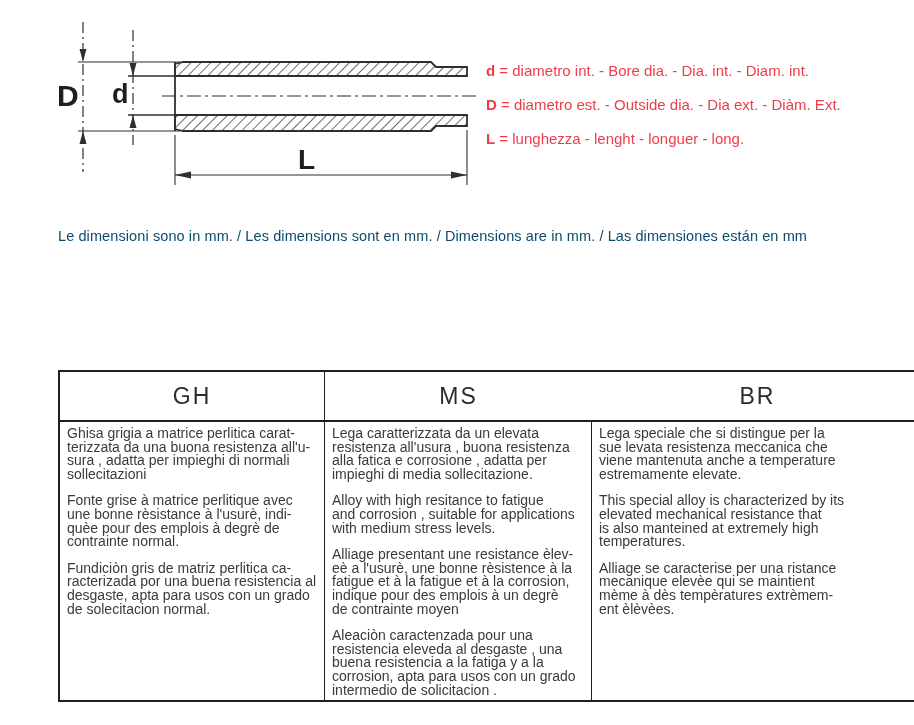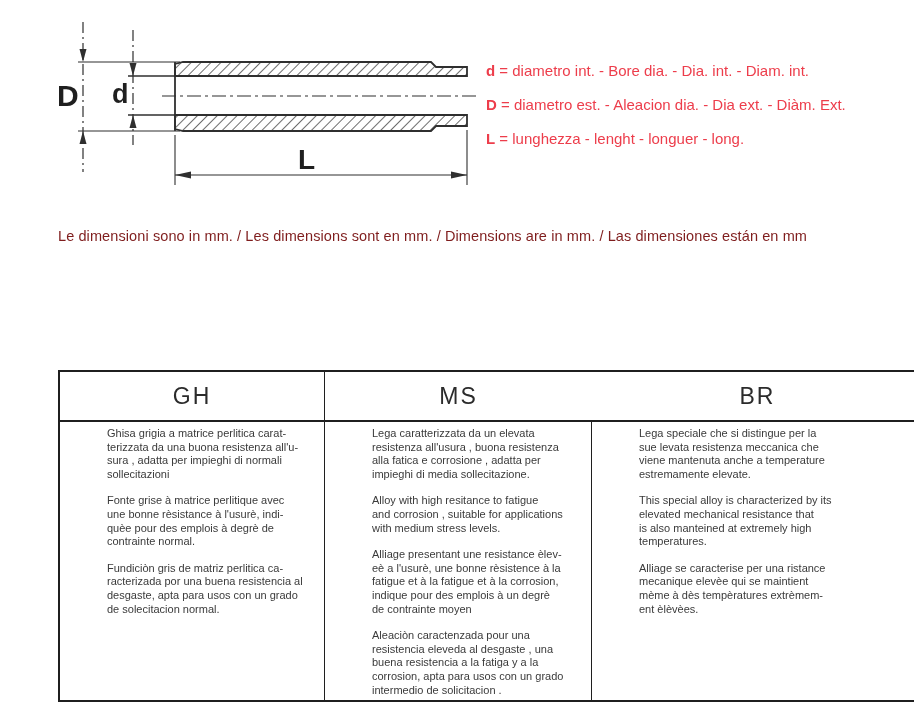--- a/index.html
+++ b/index.html
@@ -11,42 +11,42 @@
   
   .drawing { position:absolute; left:50px; top:5px; }
 
   
   .legend { position:absolute; left:486px; top:63px; color:#ed3d4b; }
   .legend-line { font-size:15px; line-height:15px; margin:0 13px 19px 0; }
   .legend-line .sym { font-weight:bold; }
 
   .units-note {
     position:absolute; left:58px; top:228px;
-    font-size:14.5px; color:#7f1d1d; letter-spacing:0.1px;
+    font-size:14.5px; color:#0c4a6e; letter-spacing:0.1px;
   }
 
   
   .materials-table {
     position:absolute; left:58px; top:370px; width:868px; height:332px;
     box-sizing:border-box; border:2px solid #1f1f1f;
     display:grid;
     grid-template-columns: 265px 267px 1fr;
     grid-template-rows: 50px 1fr;
   }
   .th {
     box-sizing:border-box;
     border-right:1.5px solid #1f1f1f; border-bottom:2px solid #1f1f1f;
     display:flex; align-items:center; justify-content:center;
     font-size:23px; letter-spacing:2px; color:#2b2b2b;
   }
   .th.last, .td.last { border-right:none; }
   .td {
     box-sizing:border-box; border-right:1.5px solid #1f1f1f;
     padding:5px 5px 8px 7px; overflow:hidden;
-    font-size:11px; line-height:13.6px; color:#3a3a3a;margin-left:40px;
+    font-size:14px; line-height:13.6px; color:#3a3a3a;
   }
   .td p { margin:0 0 13px 0; white-space:pre-line; }
 </style>
 </head>
 <body>
 
 <div class="page">
 
   <svg class="drawing" width="430" height="200" viewBox="0 0 430 200">
     <defs>
@@ -89,21 +89,21 @@
       <polygon points="417,170 401,166.5 401,173.5" fill="#2f2f2f"></polygon>
     </g>
 
     <text x="7" y="101" font-size="30" font-weight="bold" fill="#1f1f1f" font-family="Liberation Sans, sans-serif">D</text>
     <text x="62" y="98" font-size="27" font-weight="bold" fill="#1f1f1f" font-family="Liberation Sans, sans-serif">d</text>
     <text x="248" y="164" font-size="28" font-weight="bold" fill="#1f1f1f" font-family="Liberation Sans, sans-serif">L</text>
   </svg>
 
   <div class="legend">
     <p class="legend-line"><span class="sym">d</span> <span>= diametro int. - Bore dia. - Dia. int. - Diam. int.</span></p>
-    <p class="legend-line"><span class="sym">D</span> <span>= diametro est. - Aleacion dia. - Dia ext. - Diàm. Ext.</span></p>
+    <p class="legend-line"><span class="sym">D</span> <span>= diametro est. - Outside dia. - Dia ext. - Diàm. Ext.</span></p>
     <p class="legend-line"><span class="sym">L</span> <span>= lunghezza - lenght - longuer - long.</span></p>
   </div>
 
   <div class="units-note">Le dimensioni sono in mm. / Les dimensions sont en mm. / Dimensions are in mm. / Las dimensiones están en mm</div>
 
   <div class="materials-table">
     <div class="th">GH</div>
     <div class="th last">MS</div>
     <div class="th">BR</div>
 

